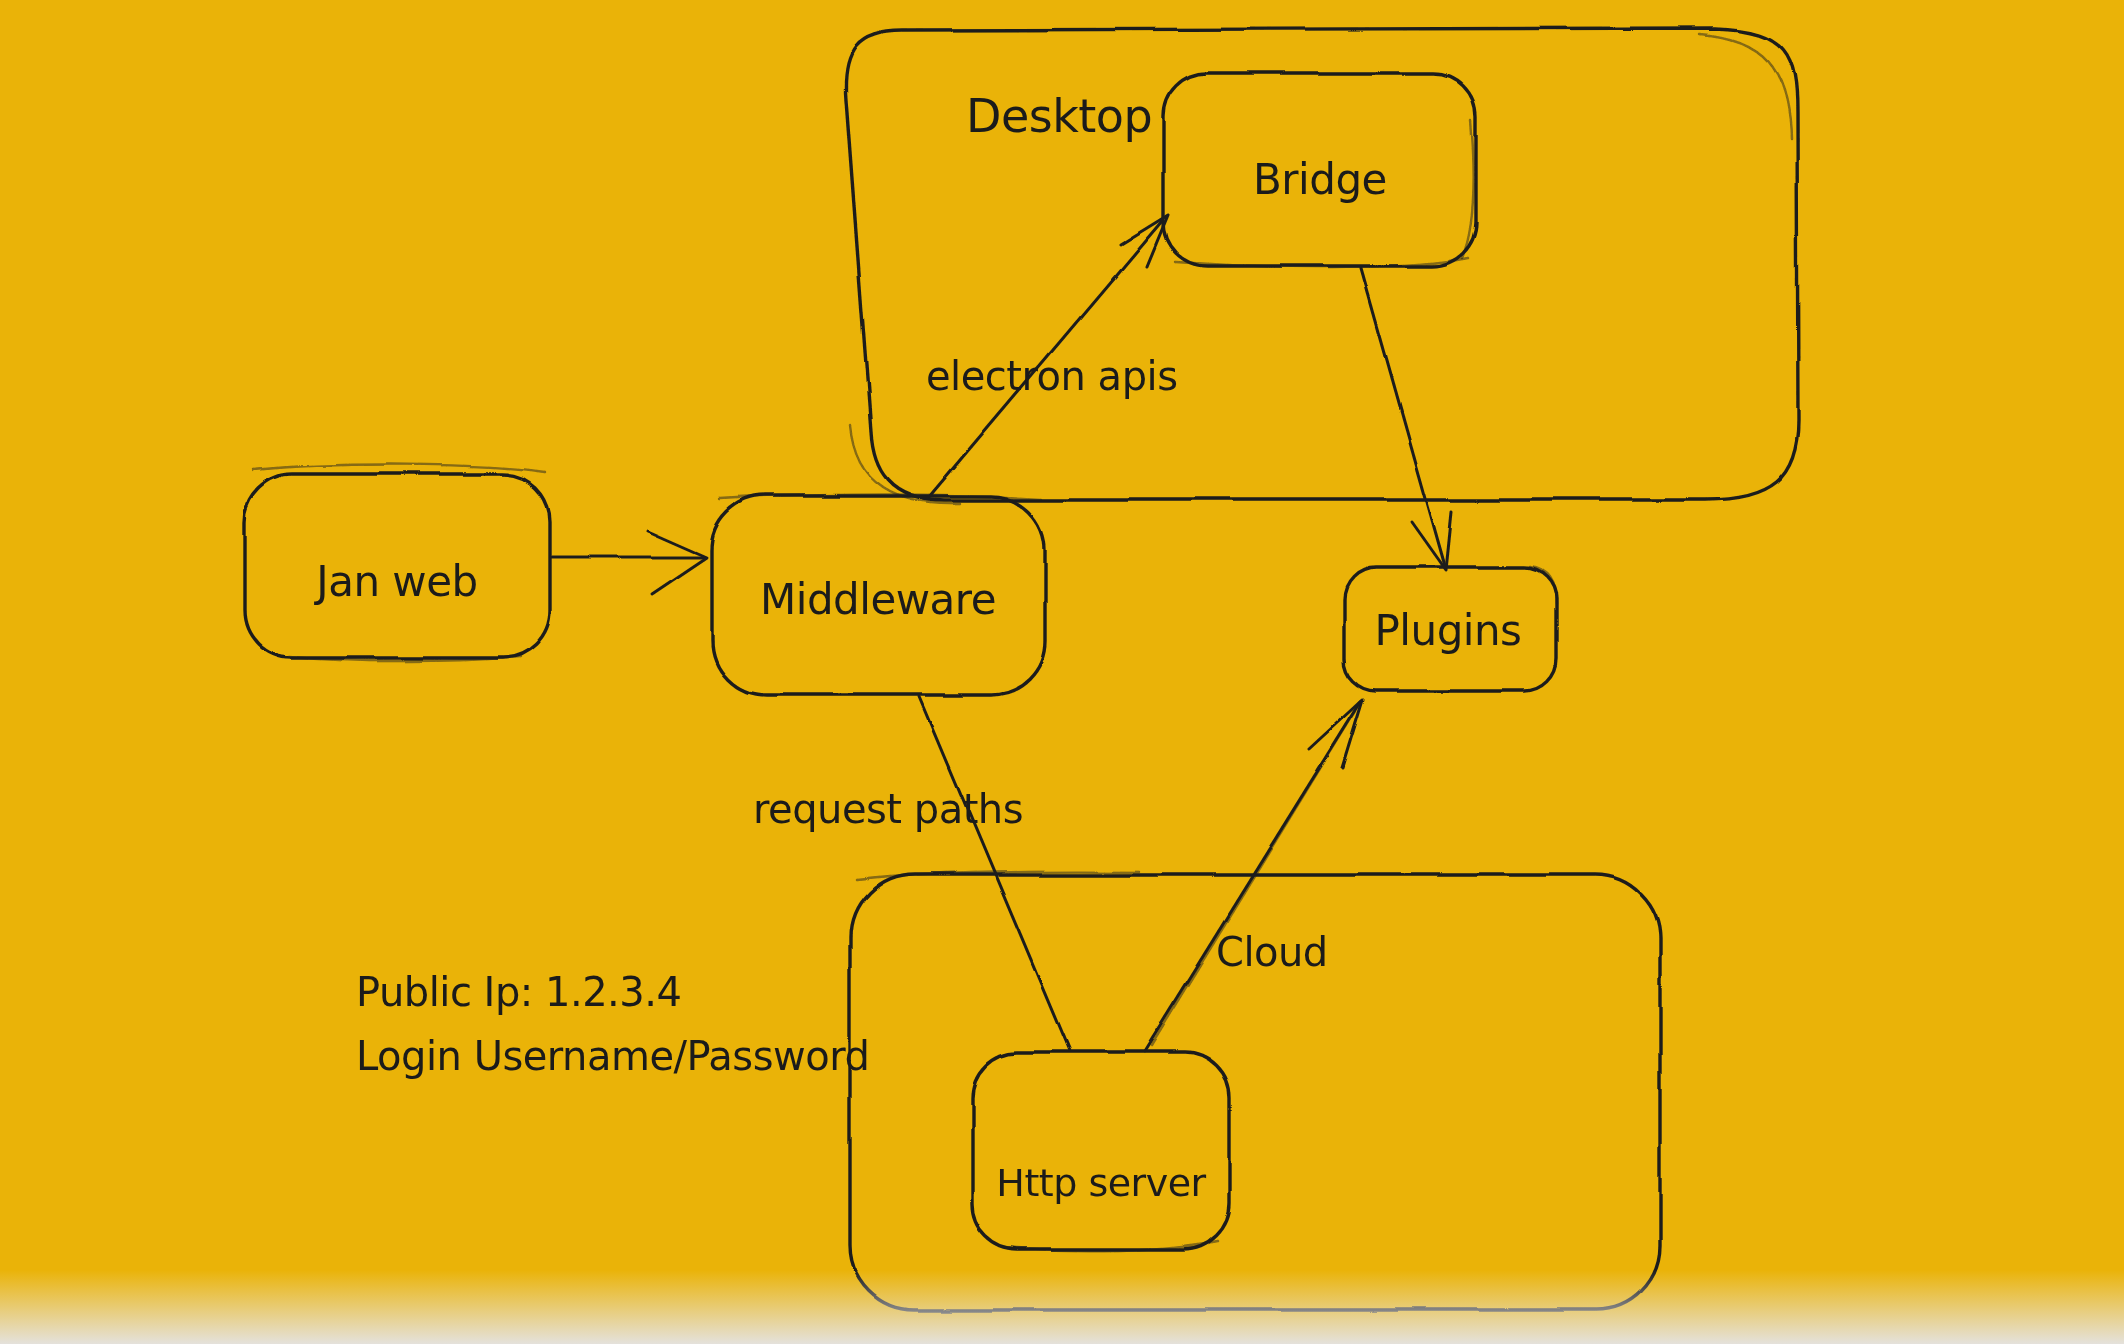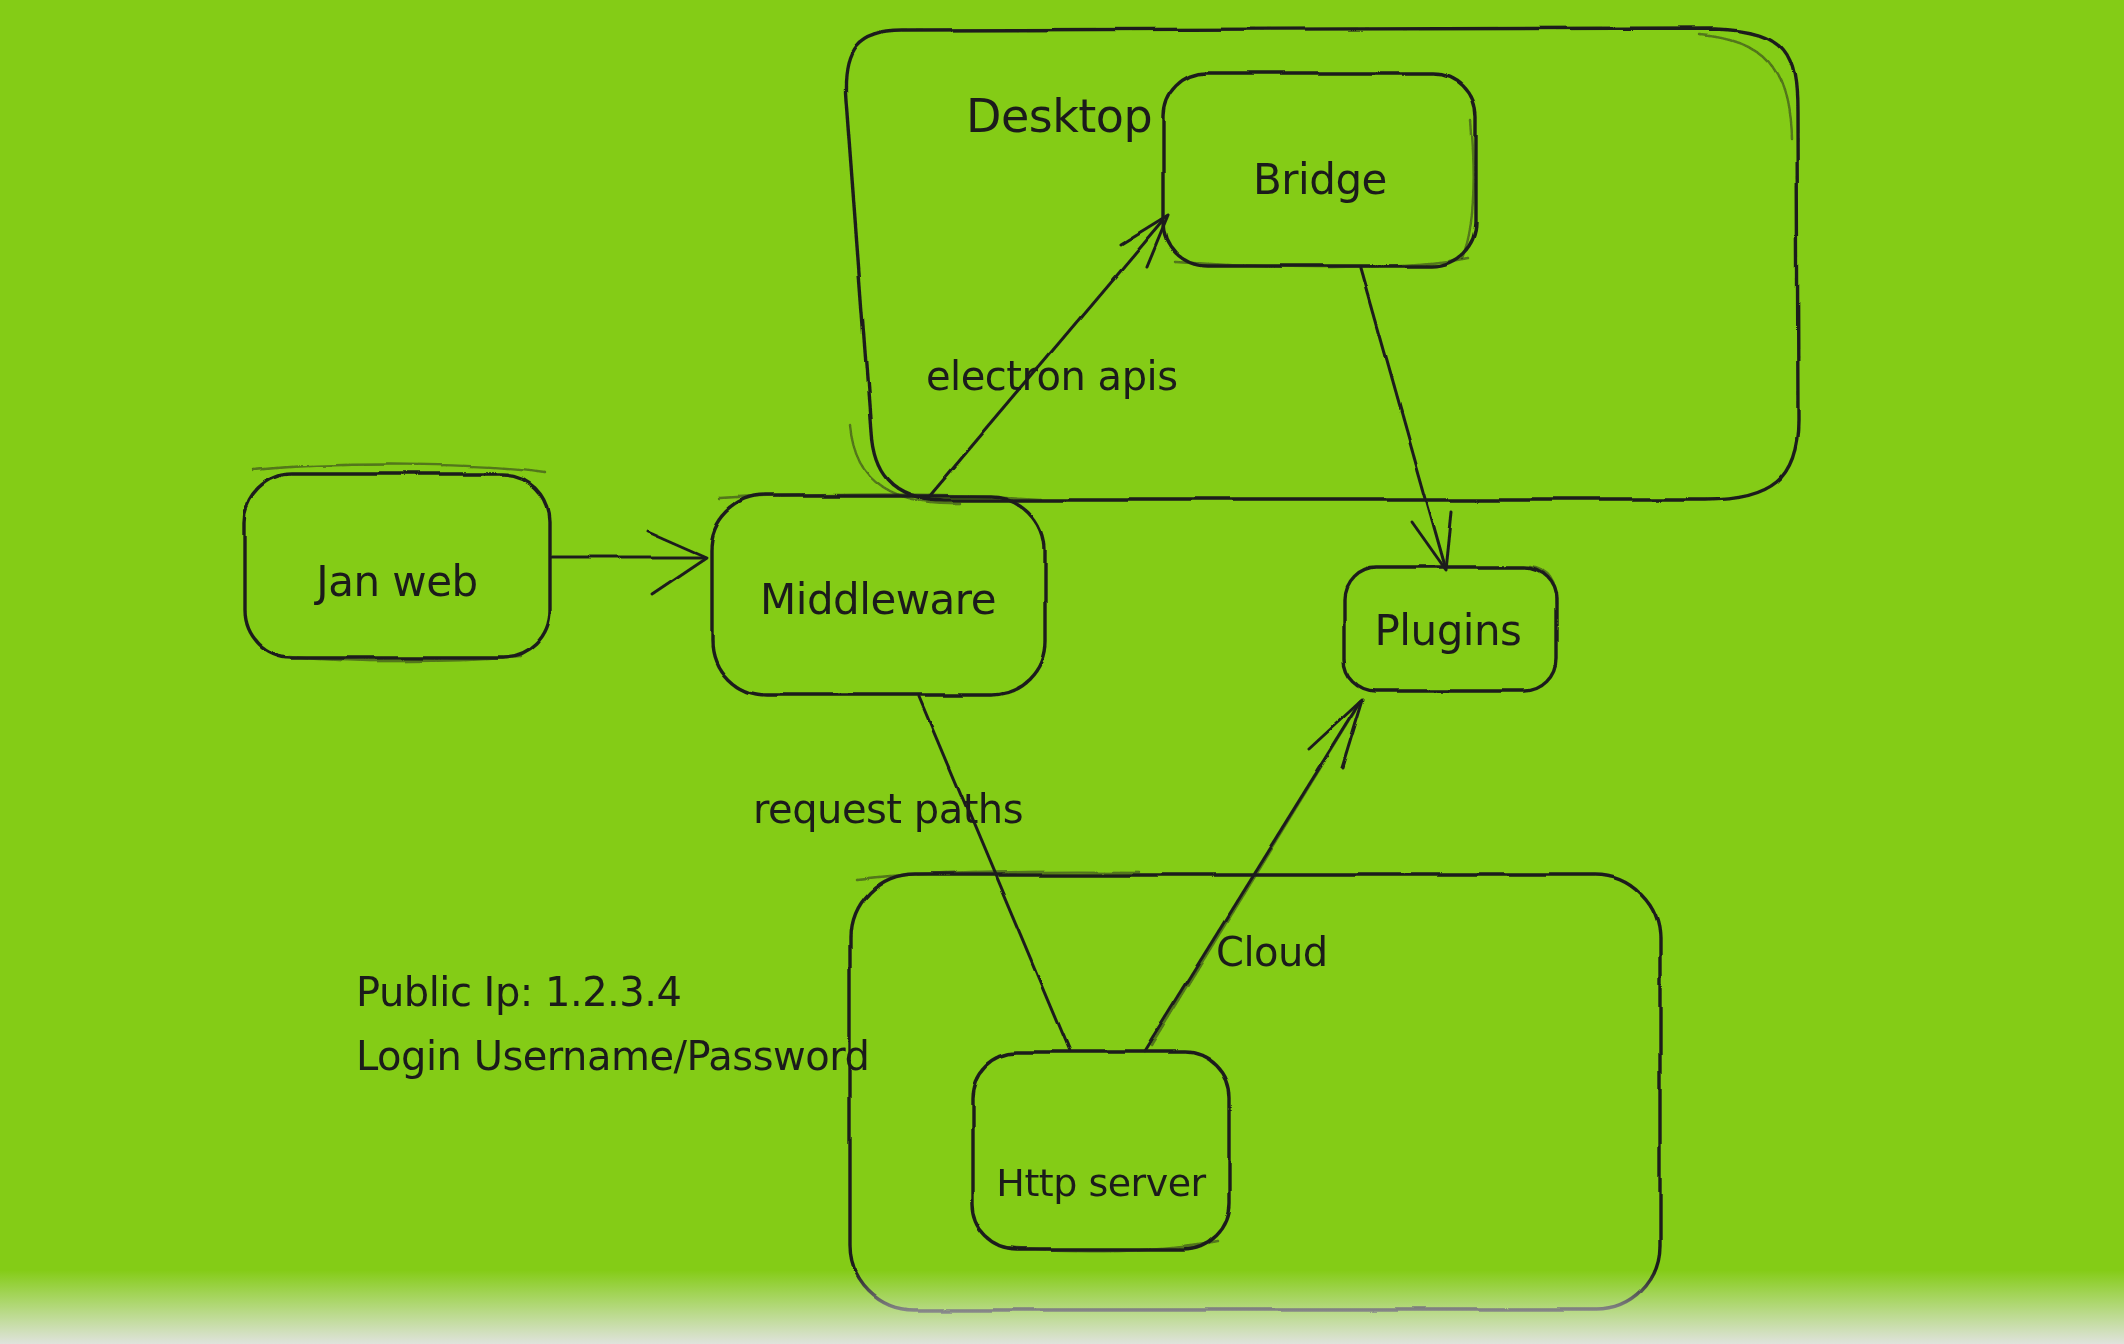--- a/index.html
+++ b/index.html
@@ -8,21 +8,21 @@
     background: #ffffff;
     width: 2124px;
     height: 1344px;
     overflow: hidden;
     font-family: "DejaVu Sans", sans-serif;
   }
   .canvas-wrap {
     position: relative;
     width: 2124px;
     height: 1344px;
-    background: #84cc16;
+    background: #eab308;
   }
   svg { display: block; }
   .shape {
     fill: none;
     stroke-width: 3.4;
     stroke-linecap: round;
     stroke-linejoin: round;
   }
   .edge-line {
     fill: none;

